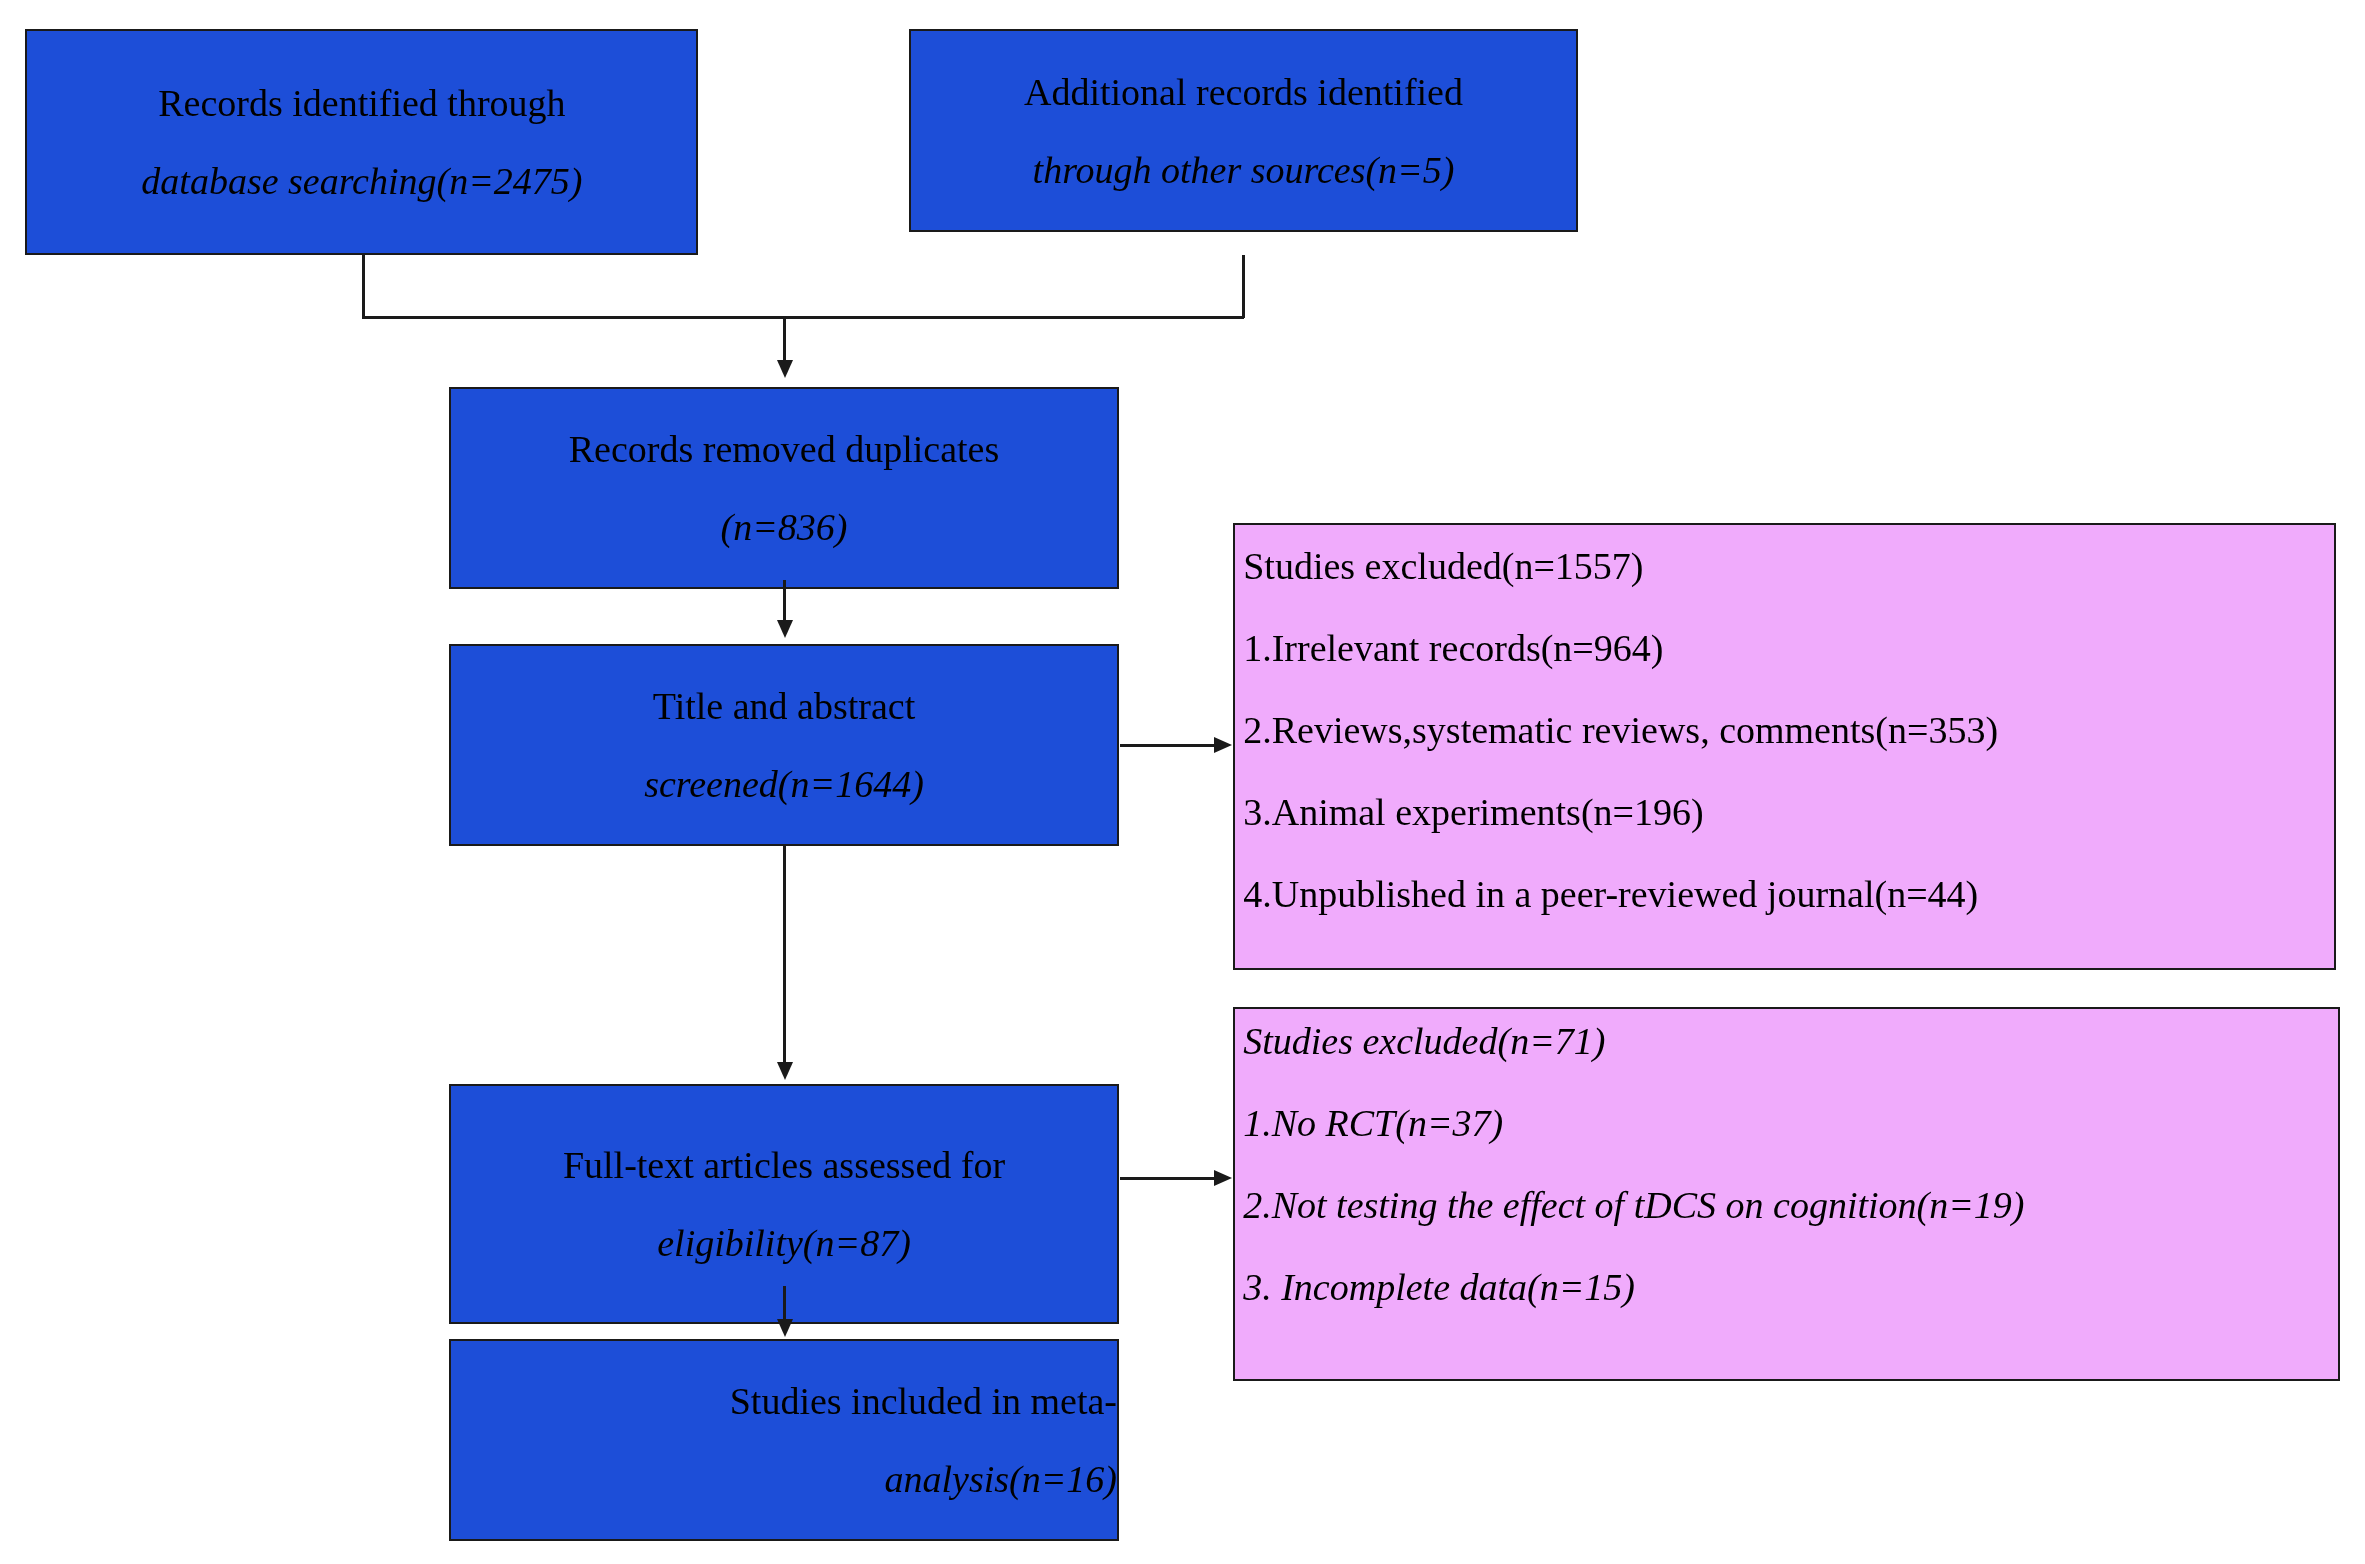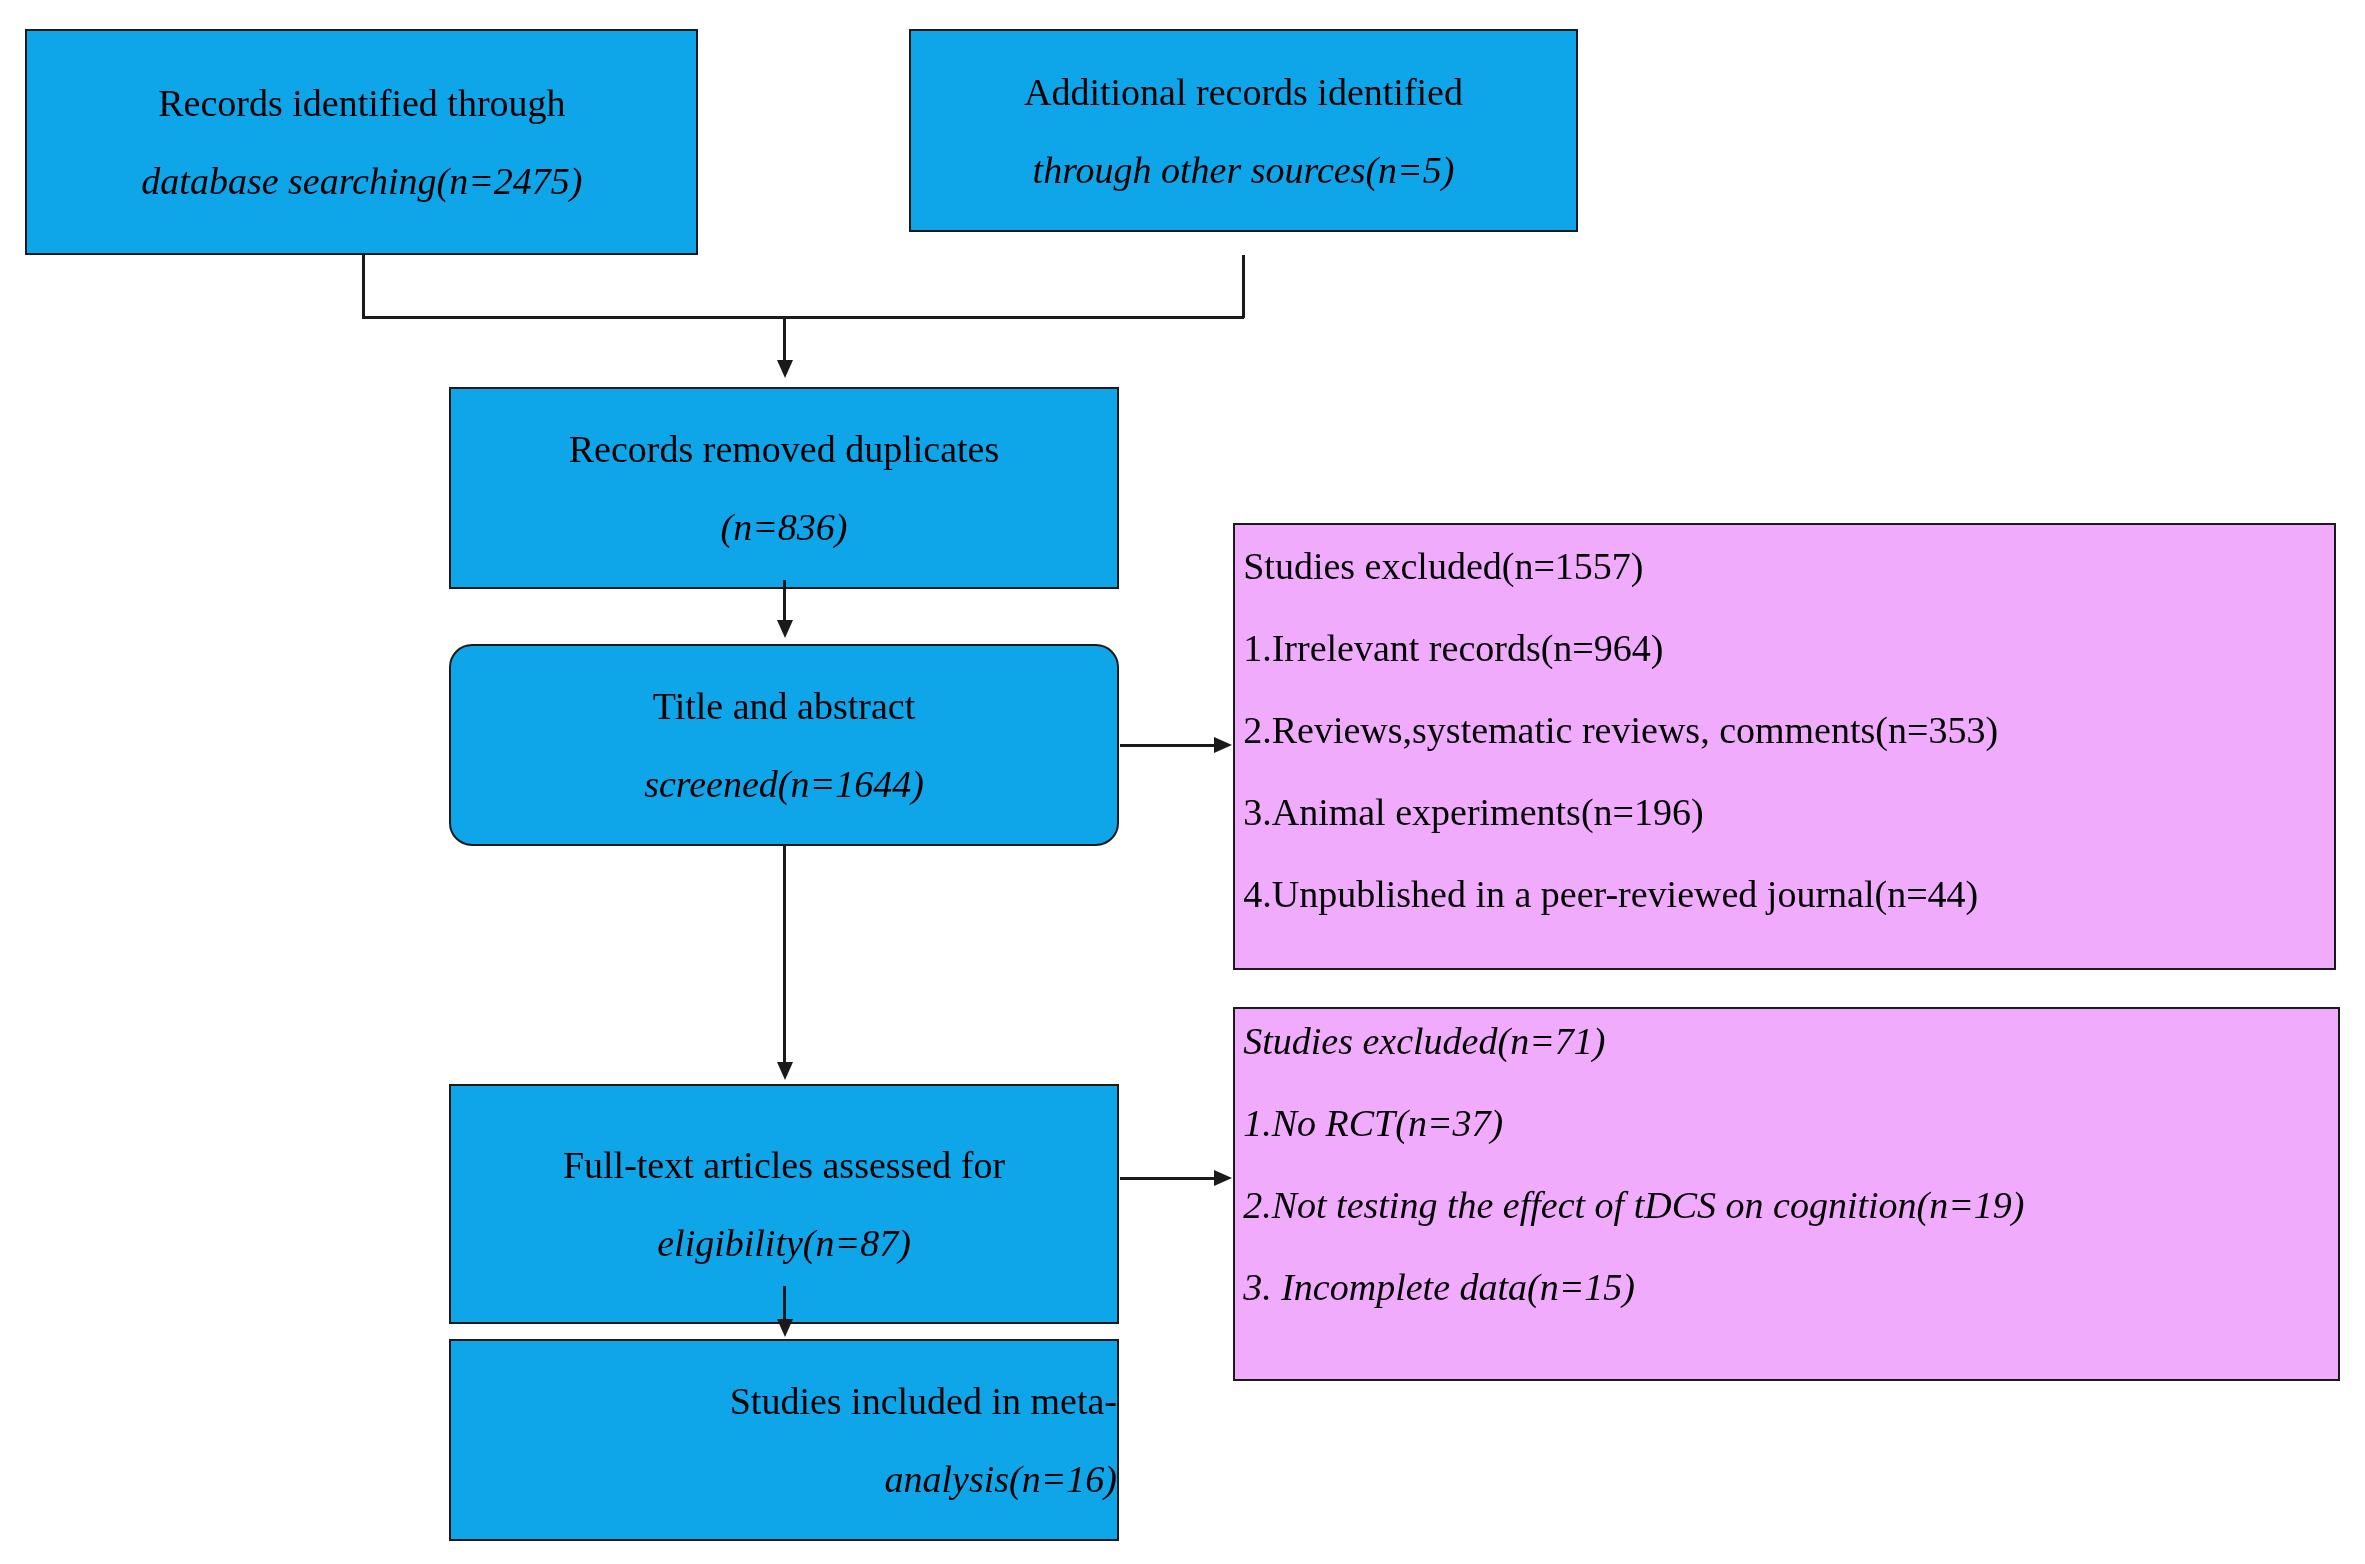--- a/index.html
+++ b/index.html
@@ -13,21 +13,21 @@
     height: 1564px;
     background: #ffffff;
     font-family: "Liberation Serif", "DejaVu Serif", serif;
     color: #000000;
     overflow: hidden;
   }
   .box {
     position: absolute;
     box-sizing: border-box;
     border: 2.7px solid #1a1a1a;
-    background: #0ea5e9;
+    background: #1d4ed8;
     display: flex;
     flex-direction: column;
     justify-content: center;
     align-items: center;
   }
   .box .line {
     display: block;
     white-space: nowrap;
     font-size: 38px;
     line-height: 1.0;
@@ -105,21 +105,21 @@
   <div class="arrowdown" style="left:777px; top:360px;"></div>
 
   <div class="box" style="left:449px; top:387px; width:670px; height:202px;">
     <span class="line">Records removed duplicates</span>
     <span class="line">(n=836)</span>
   </div>
 
   <div class="vline" style="left:783px; top:580px; height:43px;"></div>
   <div class="arrowdown" style="left:777px; top:620px;"></div>
 
-  <div class="box" style="left:449px; top:644px; width:670px; height:202px;border-radius:23px;">
+  <div class="box" style="left:449px; top:644px; width:670px; height:202px;">
     <span class="line">Title and abstract</span>
     <span class="line">screened(n=1644)</span>
   </div>
 
   <div class="hline" style="left:1120px; top:744px; width:96px;"></div>
   <div class="arrowright" style="left:1214px; top:737px;"></div>
 
   <div class="vline" style="left:783px; top:845px; height:220px;"></div>
   <div class="arrowdown" style="left:777px; top:1062px;"></div>
 

